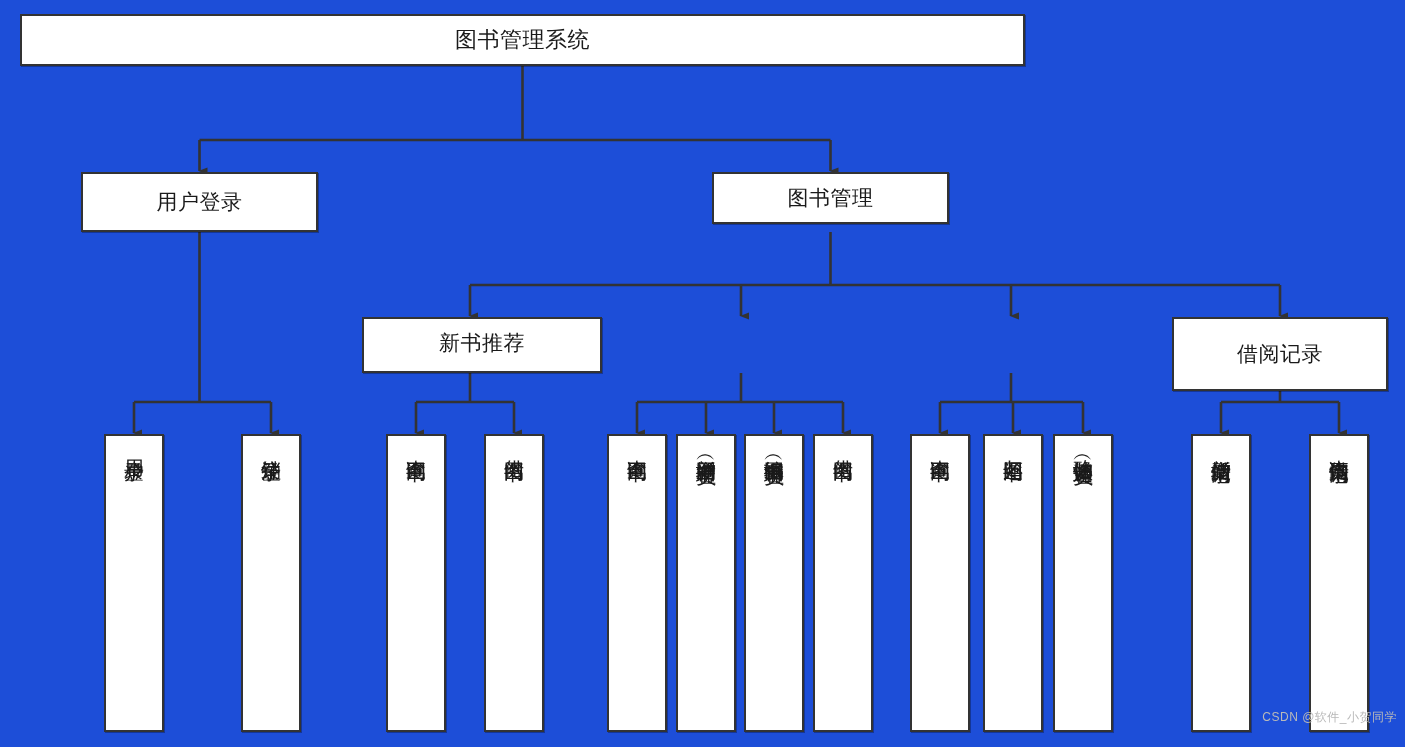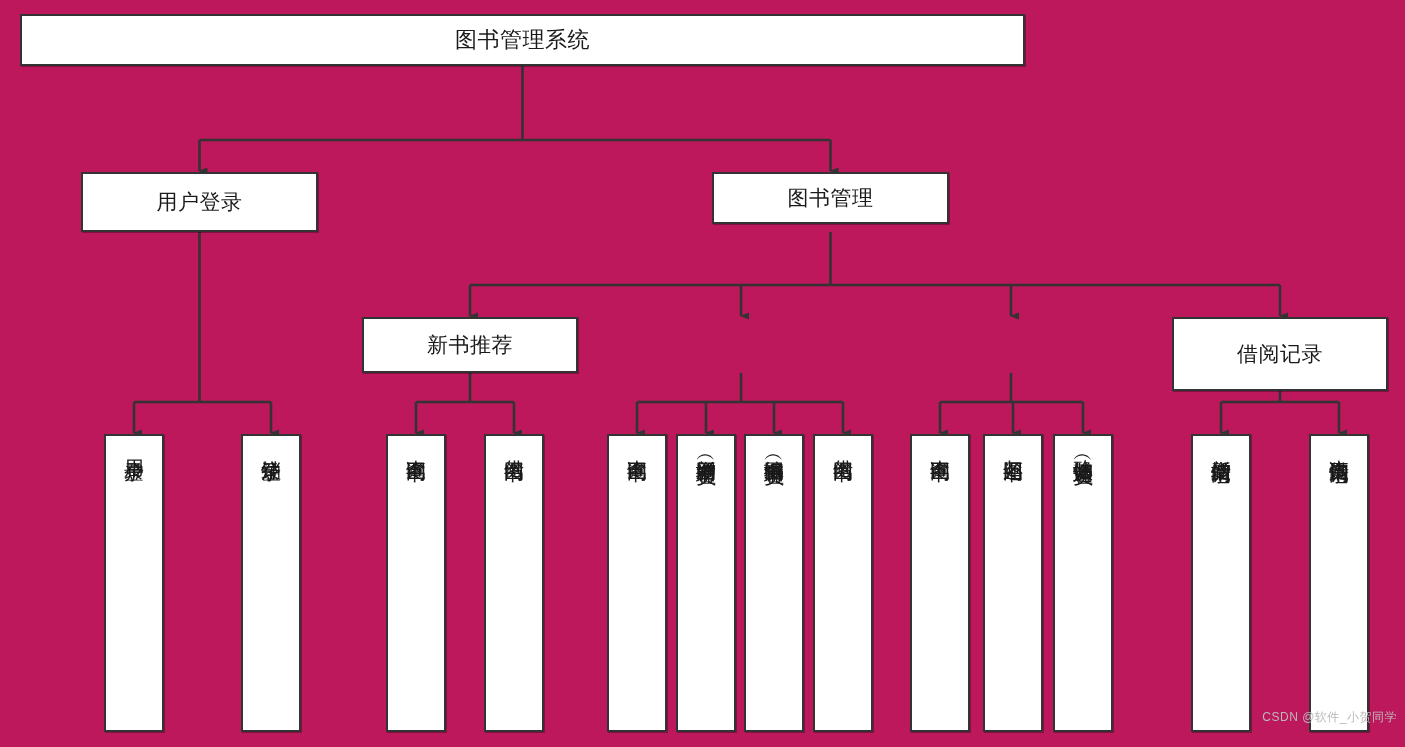--- a/index.html
+++ b/index.html
@@ -8,21 +8,21 @@
     padding: 0;
     background: #ffffff;
   }
   body {
     font-family: "Liberation Sans", "DejaVu Sans", sans-serif;
   }
   #canvas {
     position: relative;
     width: 1405px;
     height: 747px;
-    background: #be185d;
+    background: #1d4ed8;
     overflow: hidden;
   }
   #connectors {
     position: absolute;
     left: 0;
     top: 0;
     width: 1405px;
     height: 747px;
     pointer-events: none;
   }
@@ -128,21 +128,21 @@
     <span class="label">图书管理系统</span>
   </div>
 
   <div class="node h" style="left: 81px; top: 172px; width: 237px; height: 60px;">
     <span class="label">用户登录</span>
   </div>
   <div class="node h" style="left: 712px; top: 172px; width: 237px; height: 52px;">
     <span class="label">图书管理</span>
   </div>
 
-  <div class="node h" style="left: 362px; top: 317px; width: 216px; height: 56px;">
+  <div class="node h" style="left: 362px; top: 317px; width: 240px; height: 56px; font-family: Liberation Mono, monospace;">
     <span class="label">新书推荐</span>
   </div>
   <div class="node h" style="left: 1172px; top: 317px; width: 216px; height: 74px;">
     <span class="label">借阅记录</span>
   </div>
 
   <div class="node v" style="left: 104px; top: 434px; width: 60px; height: 298px;">
     <span class="label">用户登录</span>
   </div>
   <div class="node v" style="left: 241px; top: 434px; width: 60px; height: 298px;">

